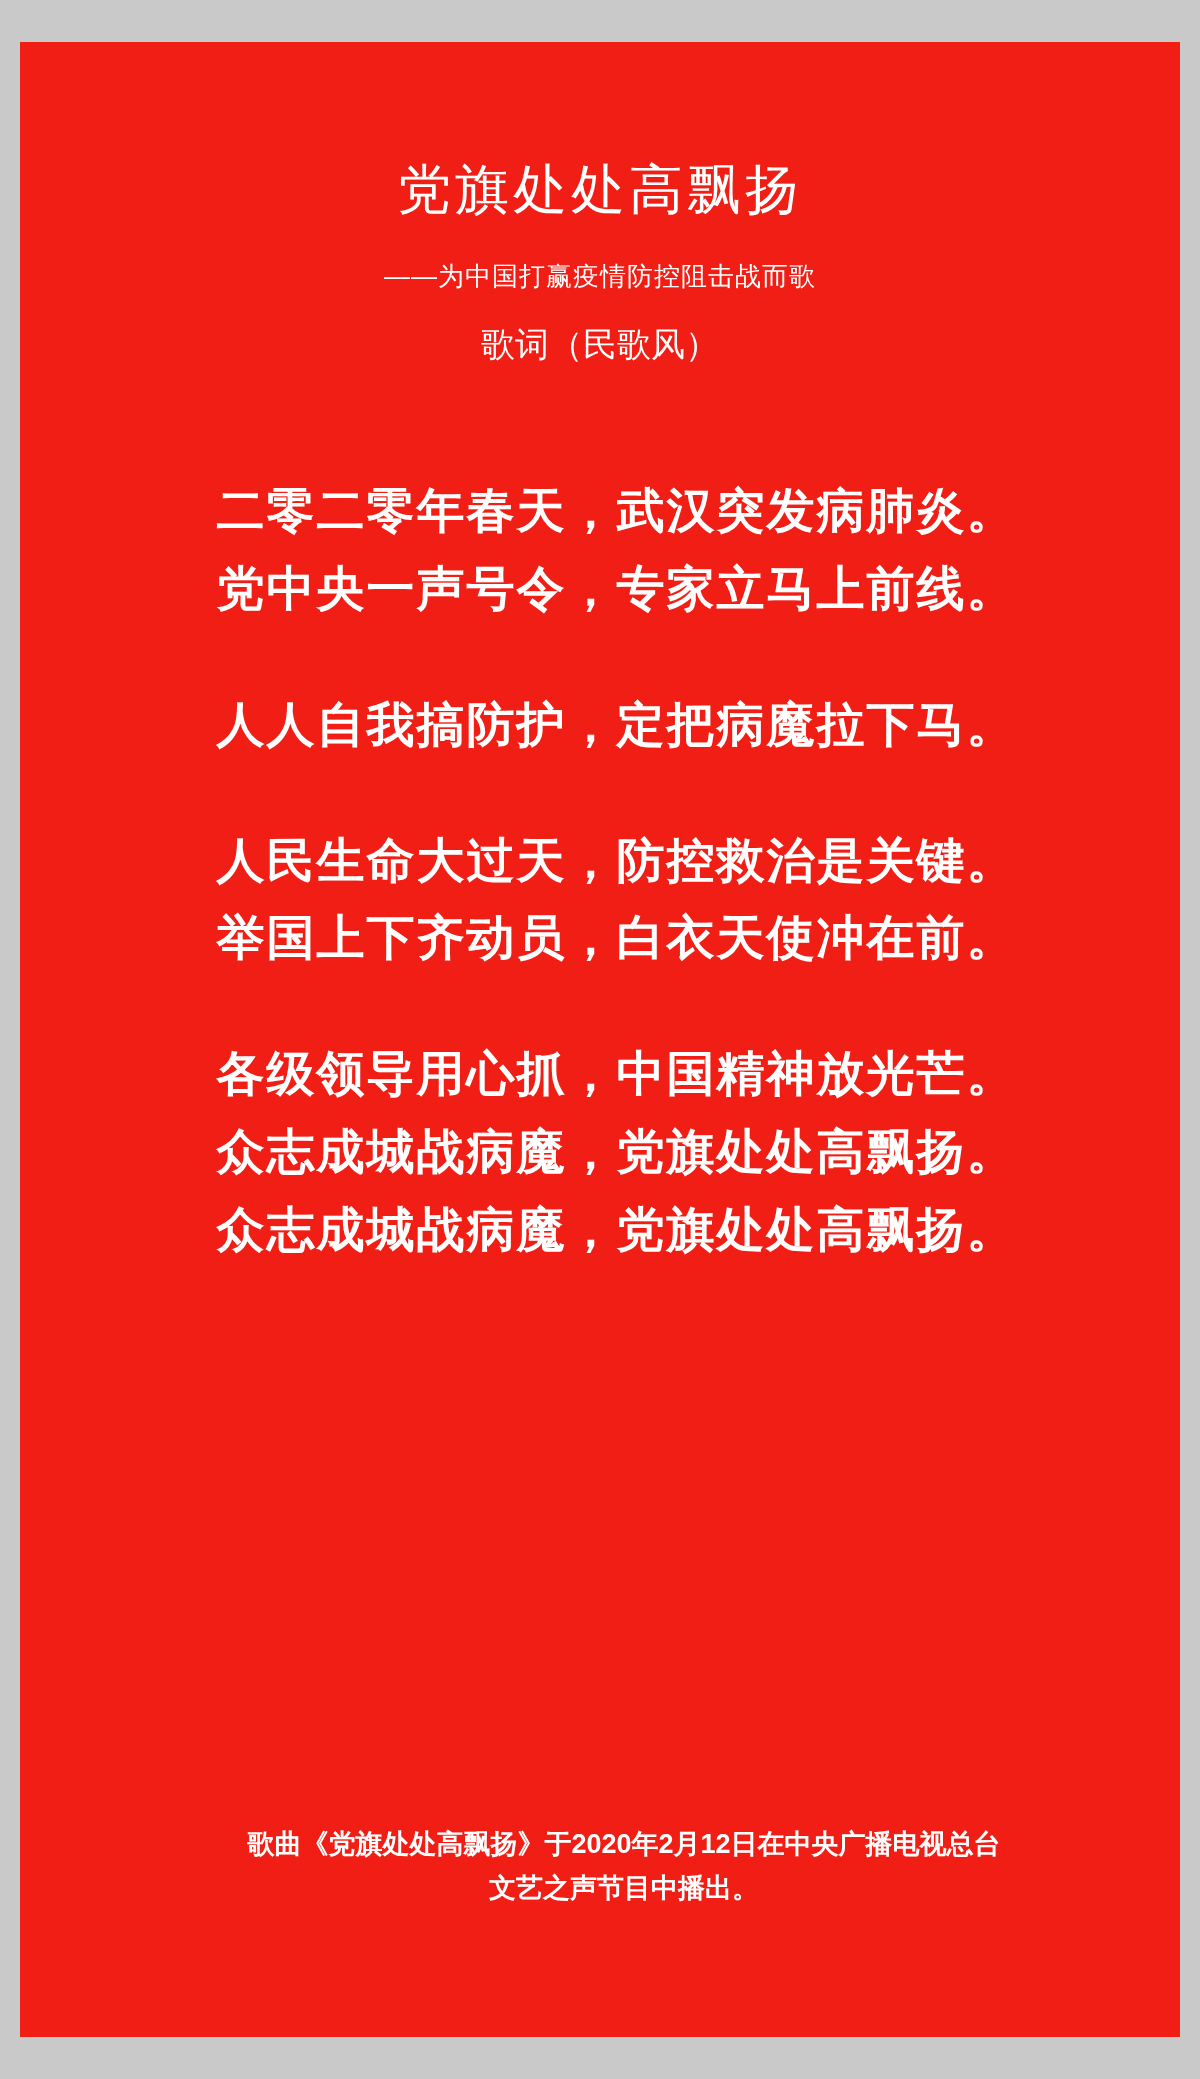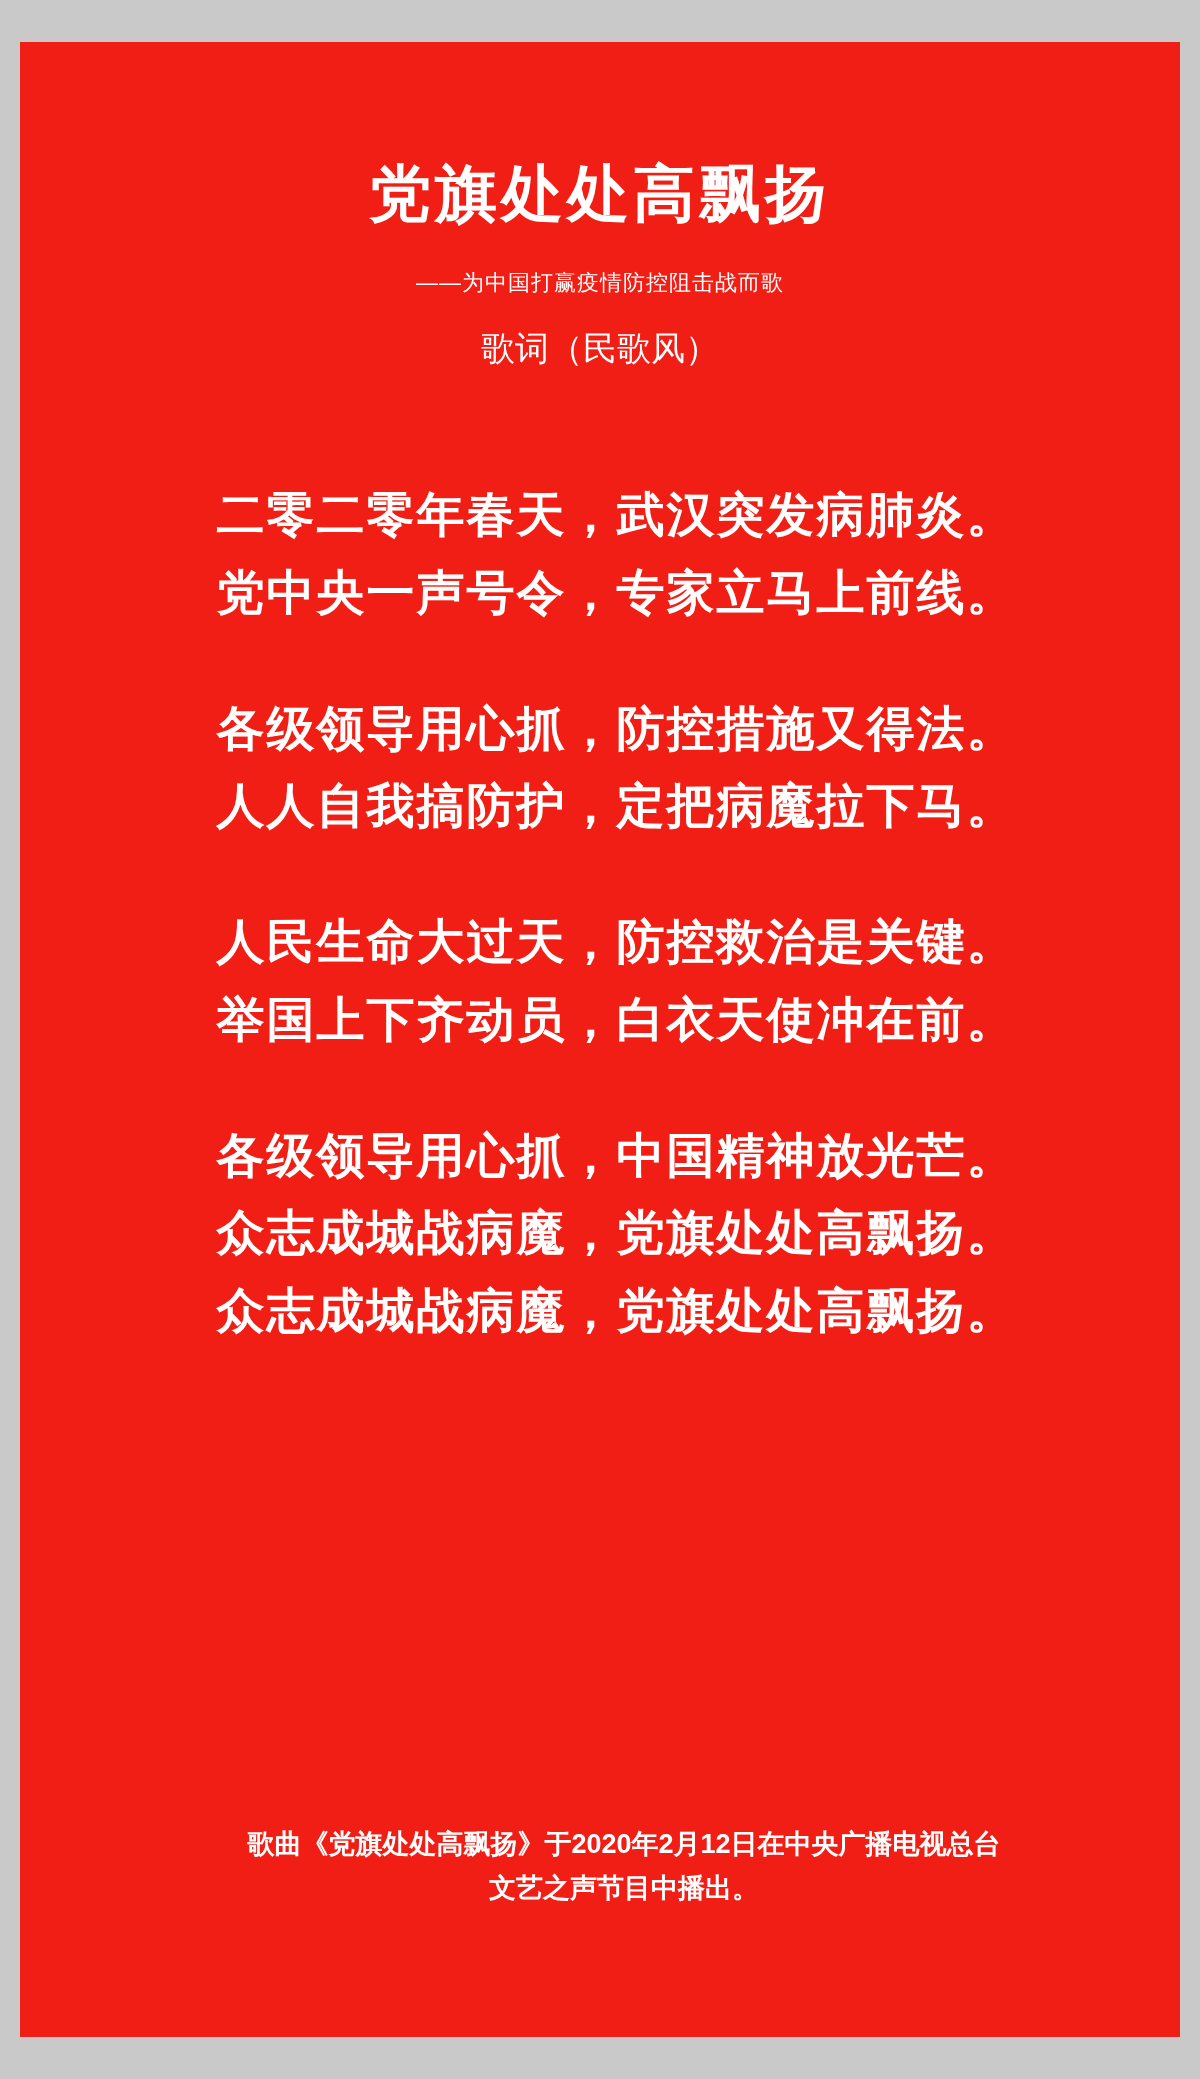--- a/index.html
+++ b/index.html
@@ -28,29 +28,29 @@
     margin-top: 42px;
     height: 1995px;
     background: #f01e14;
     box-sizing: border-box;
     display: flex;
     flex-direction: column;
     align-items: center;
     color: #ffffff;
   }
   .title {
-    font-size: 62px;
-    font-weight: bold;
+    font-size: 54px;
+    font-weight: normal;
     letter-spacing: 4px;
     margin-top: 118px;
     line-height: 1.1;
     text-align: right;
   }
   .subtitle {
-    font-size: 22px;
+    font-size: 26px;
     font-weight: normal;
     letter-spacing: 1px;
     margin-top: 40px;
     text-align: center;
   }
   .genre {
     font-size: 34px;
     margin-top: 28px;
     text-align: left;
   }
@@ -114,21 +114,20 @@
     <div class="genre">歌词（民歌风）</div>
 
     <div class="lyrics">
 
       <div class="stanza">
         <div class="line">二零二零年春天，武汉突发病肺炎。</div>
         <div class="line">党中央一声号令，专家立马上前线。</div>
       </div>
 
       <div class="stanza">
-        <div class="line">各级领导用心抓，防控措施又得法。</div>
         <div class="line">人人自我搞防护，定把病魔拉下马。</div>
       </div>
 
       <div class="stanza">
         <div class="line">人民生命大过天，防控救治是关键。</div>
         <div class="line">举国上下齐动员，白衣天使冲在前。</div>
       </div>
 
       <div class="stanza">
         <div class="line">各级领导用心抓，中国精神放光芒。</div>

